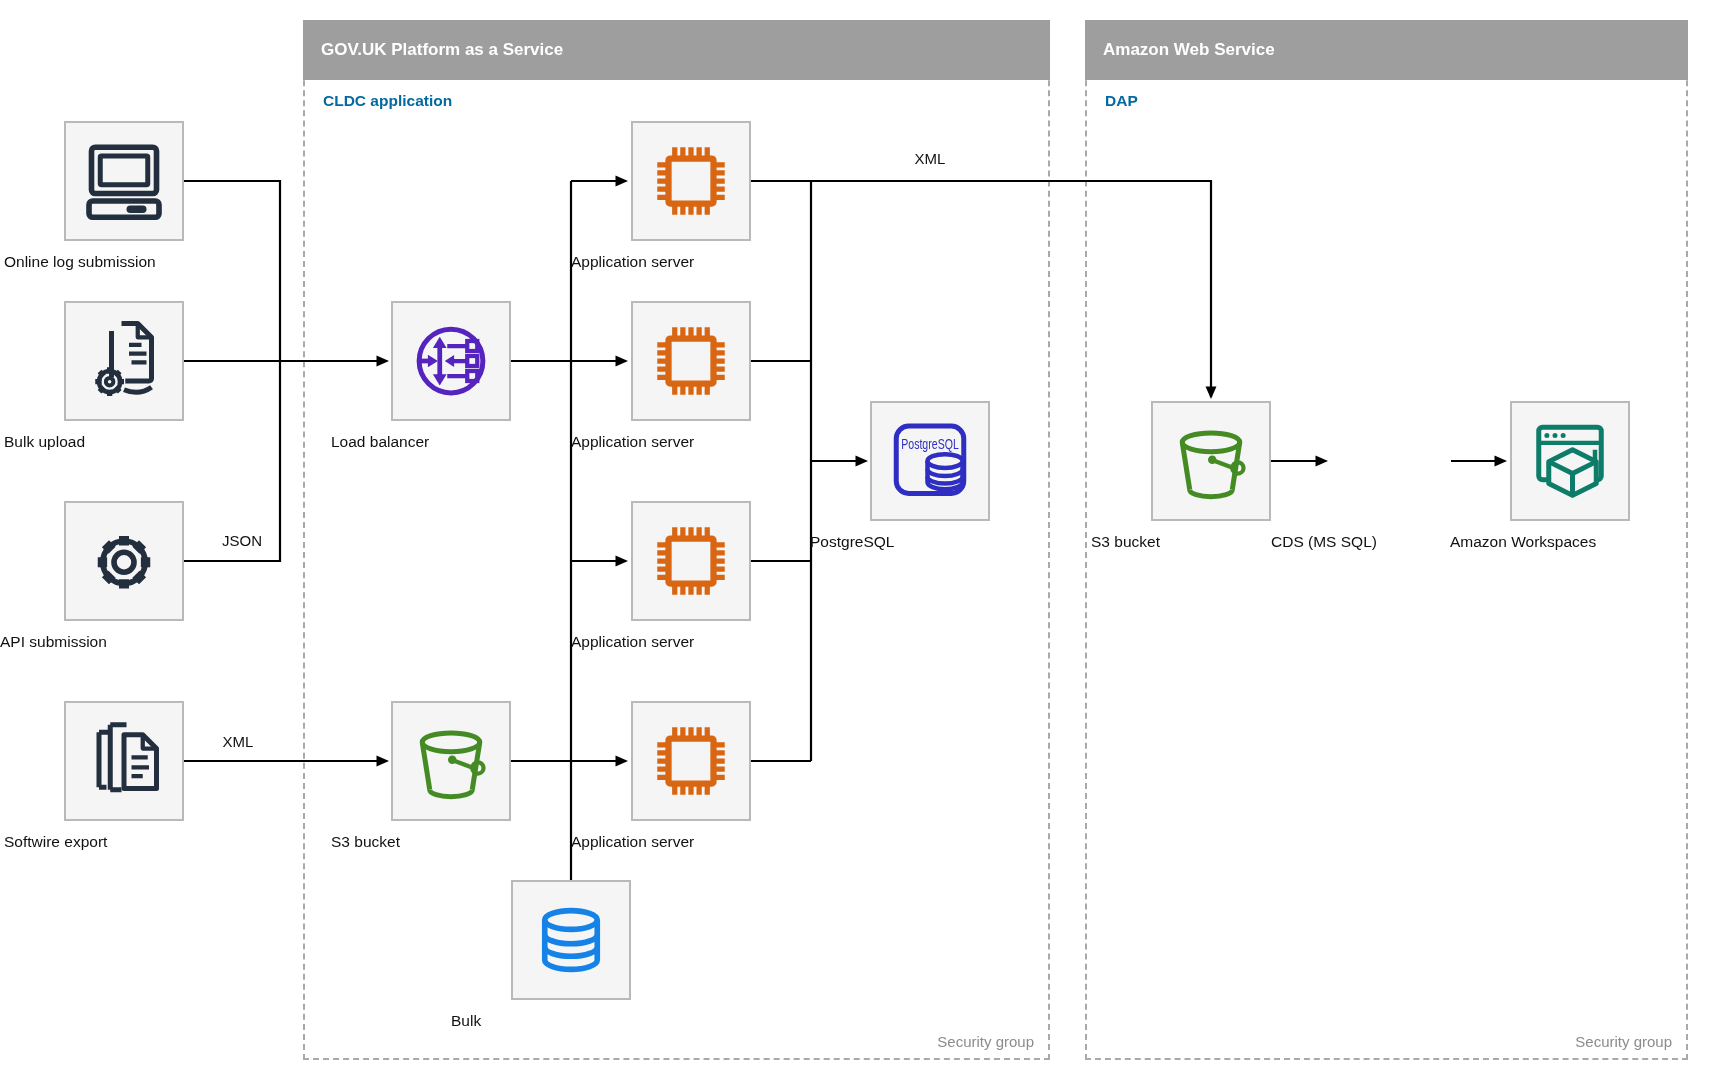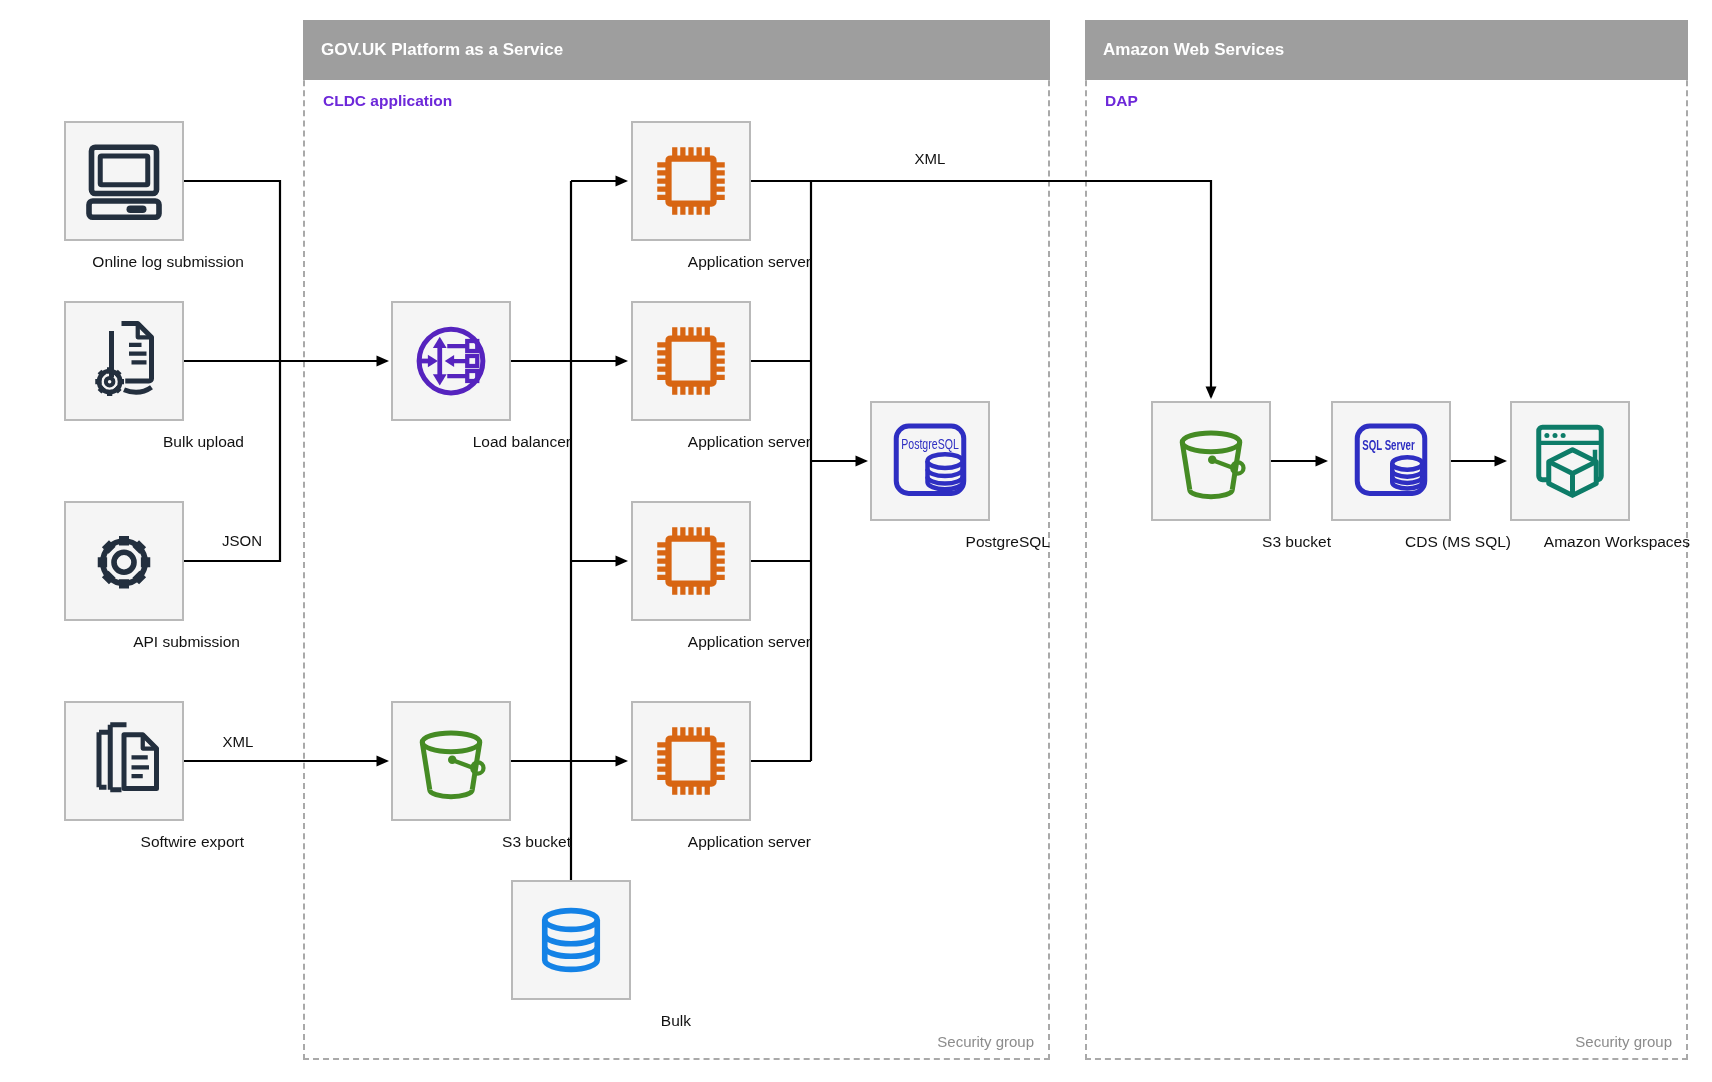--- a/index.html
+++ b/index.html
@@ -3,31 +3,31 @@
 <meta charset="utf-8">
 <style>
   html,body{margin:0;padding:0;background:#ffffff;}
   body{font-family:"Liberation Sans", sans-serif;}
   .canvas{position:relative;width:1712px;height:1082px;background:#ffffff;overflow:hidden;border-radius:7px;}
 
   .container{position:absolute;border:2px dashed #a9a9a9;box-sizing:border-box;z-index:1;}
   .container-header{position:absolute;left:-2px;right:-2px;top:-2px;height:60px;
     background:var(--container_header,#9e9e9e);color:#ffffff;font-size:17px;font-weight:bold;
     display:flex;align-items:center;padding-left:18px;}
-  .container-sublabel{position:absolute;left:18px;top:70px;font-size:15.5px;font-weight:bold;color:#6d28d9;}
+  .container-sublabel{position:absolute;left:18px;top:70px;font-size:15.5px;font-weight:bold;color:#0369a1;}
   .container-footer{position:absolute;right:14px;bottom:8px;font-size:15px;color:#8c8c8c;}
 
   .edges{position:absolute;left:0;top:0;z-index:2;pointer-events:none;}
   .edge{stroke:var(--edge,#000);stroke-width:2.2;fill:none;}
 
   .node{position:absolute;width:120px;height:120px;box-sizing:border-box;
     background:var(--node_fill,#f5f5f5);border:2px solid var(--node_border,#b9b9b9);
     display:flex;align-items:center;justify-content:center;z-index:3;}
   .node svg{width:100px;height:100px;}
-  .node-label{position:absolute;width:240px;text-align:right;transform:translateX(-50%);
+  .node-label{position:absolute;width:240px;text-align:left;transform:translateX(-50%);
     font-size:15.5px;color:#111;z-index:3;white-space:nowrap;}
   .edge-label{position:absolute;transform:translateX(-50%);font-size:15px;color:#111;z-index:3;}
 
   
   .navy{stroke:var(--source_icon,#232f3e);fill:none;}
   .navy-f{fill:var(--source_icon,#232f3e);stroke:none;}
   .purple{stroke:var(--load_balancer,#5523be);fill:none;}
   .purple-f{fill:var(--load_balancer,#5523be);stroke:none;}
   .orange{stroke:var(--app_server,#d86613);fill:none;}
   .blue{stroke:var(--database_blue,#2e2ec2);fill:none;}
@@ -48,21 +48,21 @@
   <div class="container" style="left:303px;top:20px;width:747px;height:1040px;">
     <div class="container-header">
       <span>GOV.UK Platform as a Service</span>
     </div>
     <div class="container-sublabel">CLDC application</div>
     <div class="container-footer">Security group</div>
   </div>
 
   <div class="container" style="left:1085px;top:20px;width:603px;height:1040px;">
     <div class="container-header">
-      <span>Amazon Web Services</span>
+      <span>Amazon Web Service</span>
     </div>
     <div class="container-sublabel">DAP</div>
     <div class="container-footer">Security group</div>
   </div>
 
   <svg class="edges" width="1712" height="1082" viewBox="0 0 1712 1082">
     <defs>
       <marker id="arrow" markerUnits="userSpaceOnUse" markerWidth="16" markerHeight="14" refX="11" refY="6" orient="auto">
         <path d="M0.5,0.5 L13,6 L0.5,11.5 z" fill="#000"></path>
       </marker>
@@ -227,29 +227,20 @@
       <path class="green" d="M63,25 L57,63" stroke-width="4"></path>
       <path class="green" d="M23,63 a17,5.5 0 0 0 34,0" stroke-width="4"></path>
       <ellipse class="green" cx="40" cy="25" rx="23" ry="7.5" stroke-width="4"></ellipse>
       <circle class="green-f" cx="41" cy="39" r="3.4"></circle>
       <path class="green" d="M43,40 L59,46" stroke-width="3.6"></path>
       <circle class="green" cx="61.5" cy="45.5" r="4.5" stroke-width="3.4"></circle>
     </svg>
   </div>
   <div class="node-label" style="left:1211px;top:533px;">S3 bucket</div>
 
-  <div class="node" style="left:1331px;top:401px;">
-    <svg viewBox="0 0 80 80">
-      <rect class="blue" x="13" y="12" width="54" height="54" rx="10" stroke-width="4"></rect>
-      <text class="blue-t" x="38" y="31" font-size="11.5" font-weight="bold" text-anchor="middle" textLength="42" lengthAdjust="spacingAndGlyphs">SQL Server</text>
-      <path class="blue-fill" d="M41,42 v15 a12,5 0 0 0 24,0 V42" stroke-width="3.6"></path>
-      <ellipse class="blue-fill" cx="53" cy="42" rx="12" ry="5" stroke-width="3.6"></ellipse>
-      <path class="blue" d="M41,47.5 a12,5 0 0 0 24,0 M41,52.5 a12,5 0 0 0 24,0" stroke-width="3.6"></path>
-    </svg>
-  </div>
   <div class="node-label" style="left:1391px;top:533px;">CDS (MS SQL)</div>
 
   <div class="node" style="left:1510px;top:401px;">
     <svg viewBox="0 0 80 80">
       <rect class="teal" x="15" y="13" width="50" height="42" rx="3" stroke-width="4"></rect>
       <path class="teal" d="M15,25.5 H65" stroke-width="3.4"></path>
       <circle class="teal-f" cx="21.5" cy="19.5" r="2"></circle>
       <circle class="teal-f" cx="28" cy="19.5" r="2"></circle>
       <circle class="teal-f" cx="34.5" cy="19.5" r="2"></circle>
       <path class="teal" d="M60,31 V49" stroke-width="3.6"></path>

